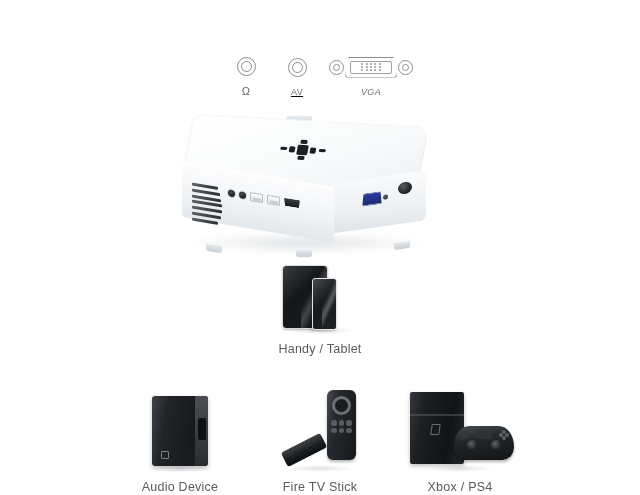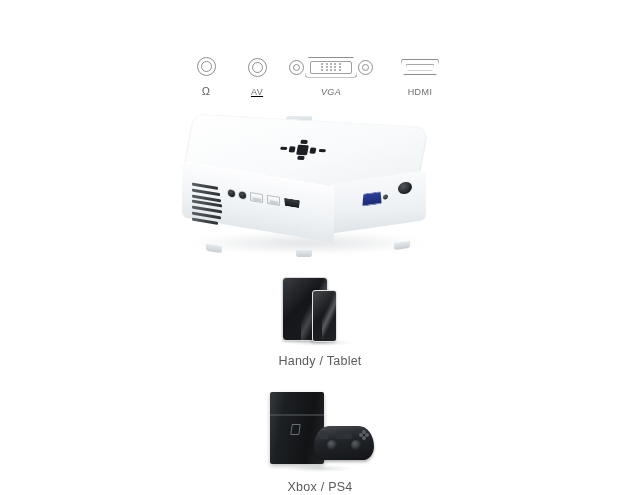--- a/index.html
+++ b/index.html
@@ -335,21 +335,21 @@
   .foot-r { left: 214px; bottom: 6px; transform: skewY(-8deg); }
 
   
   .device-row {
     position: absolute;
     left: 0;
     width: 640px;
     display: flex;
     justify-content: center;
   }
-  #row-1 { top: 264px; }
+  #row-1 { top: 252px; }
   #row-2 { top: 390px; }
 
   .device {
     display: flex;
     flex-direction: column;
     align-items: center;
     justify-content: flex-end;
   }
   #row-1 .device { width: 128px; }
   #row-2 .device { width: 140px; }
@@ -752,26 +752,20 @@
           </div>
           <div class="vga-screw">
               <i></i>
             </div>
         </div>
       </div>
       <div class="port-label">VGA</div>
     </div>
 
 
-    <div class="port p-hdmi">
-      <div class="port-glyph">
-        <div class="hdmi-body"></div>
-      </div>
-      <div class="port-label">HDMI</div>
-    </div>
 
   </div>
 
   <div id="projector-stage">
     <div id="projector">
       <div class="pj-shadow"></div>
 
       <div class="pj-lens-cap"></div>
       <div class="pj-top"></div>
 
@@ -828,21 +822,51 @@
       <div class="device-label">Handy / Tablet</div>
     </div>
 
 
 
 
   </div>
 
   <div class="device-row" id="row-2">
 
-
+    <div class="device">
+      <div class="device-art">
+        <span class="art-shadow"></span>
+        <span class="speaker">
+          <span class="speaker-handle"></span>
+          <span class="speaker-badge"></span>
+        </span>
+      </div>
+      <div class="device-label">Audio Device</div>
+    </div>
+
+    <div class="device">
+      <div class="device-art">
+        <span class="art-shadow"></span>
+        <span class="firetv">
+          <span class="ftv-stick"></span>
+          <span class="ftv-remote">
+            <span class="ftv-ring"></span>
+            <span class="ftv-btns">
+              <i class="ftv-btn"></i>
+                <i class="ftv-btn"></i>
+                <i class="ftv-btn"></i>
+              <i class="ftv-btn"></i>
+                <i class="ftv-btn"></i>
+                <i class="ftv-btn"></i>
+            </span>
+          </span>
+        </span>
+      </div>
+      <div class="device-label">Fire TV Stick</div>
+    </div>
 
     <div class="device">
       <div class="device-art">
         <span class="art-shadow"></span>
         <span class="console-wrap">
           <span class="console">
               <span class="console-logo"></span>
             </span>
           <span class="controller">
             <span class="ctrl-dpad"></span>

